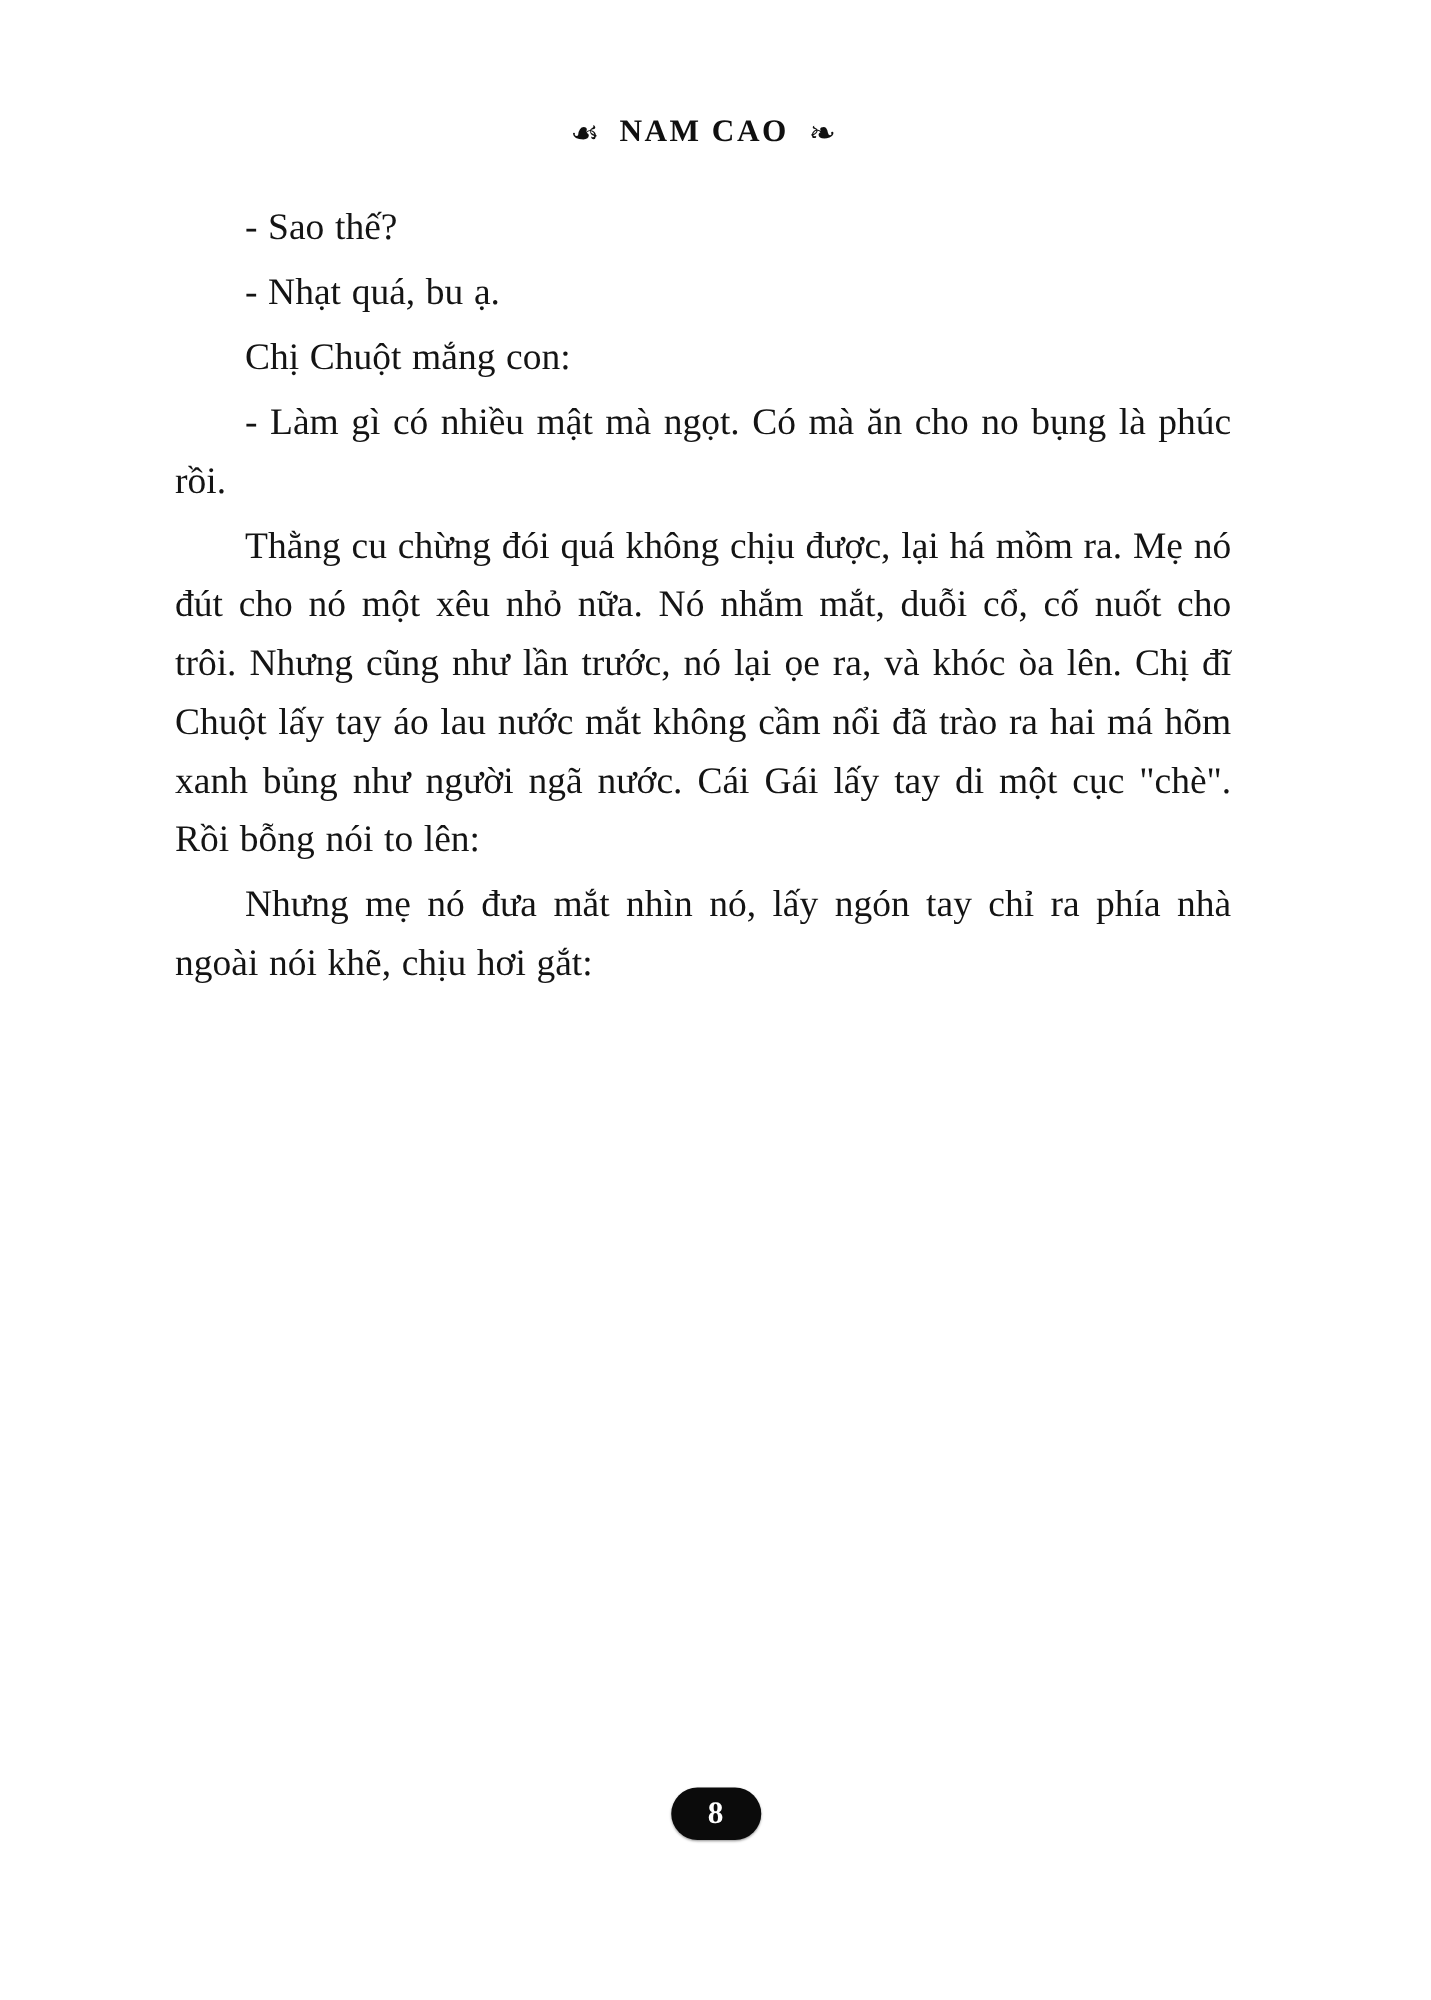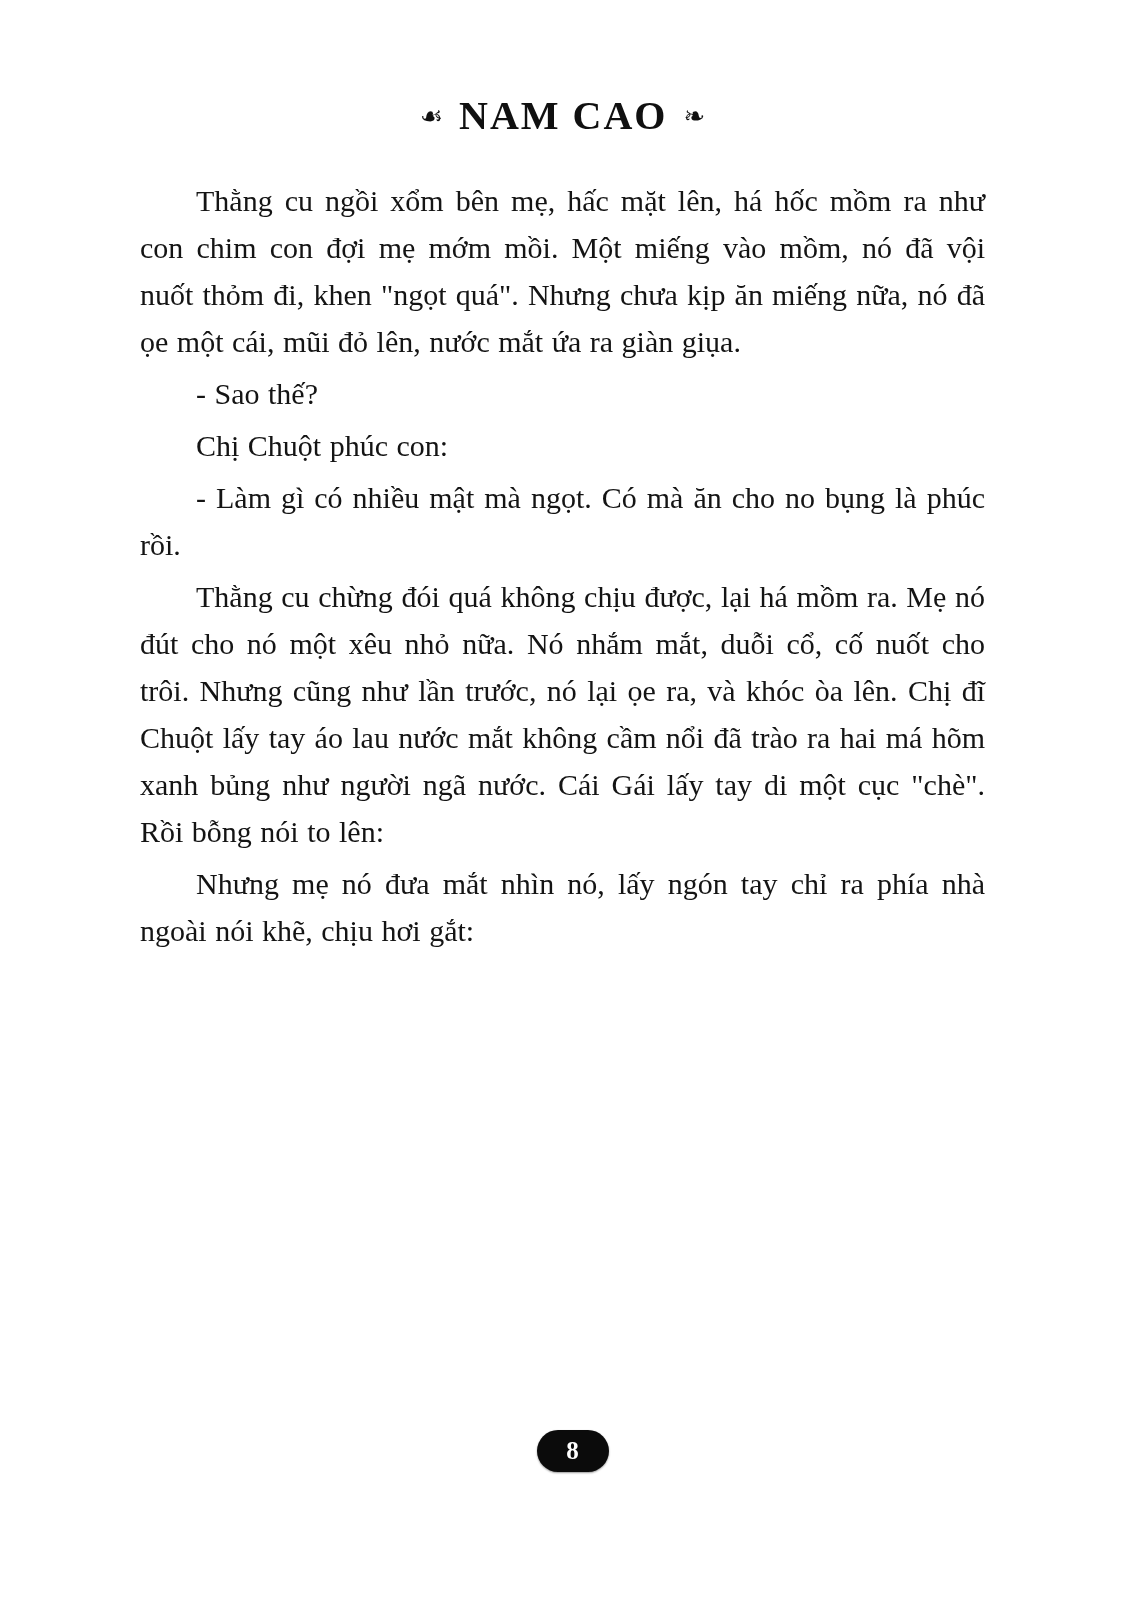--- a/index.html
+++ b/index.html
@@ -22,21 +22,21 @@
   }
   .page-header {
     display: flex;
     justify-content: center;
     align-items: center;
     gap: 16px;
     margin-bottom: 38px;
   }
   .page-header .title {
     margin: 0;
-    font-size: 40px;
+    font-size: 25px;
     font-weight: bold;
     letter-spacing: 2px;
     color: #101010;
   }
   .page-header .ornament {
     font-size: 26px;
     line-height: 1;
     color: #101010;
     transform: translateY(1px);
   }
@@ -81,23 +81,23 @@
 
 <div class="page">
 
   <header class="page-header">
     <span class="ornament">☙</span>
     <h1 class="title">NAM CAO</h1>
     <span class="ornament">❧</span>
   </header>
 
   <main class="page-body">
-    <p class="para">Thằng cu ngồi xổm bên mẹ, hấc mặt lên, há hốc mồm ra như con chim con đợi mẹ mớm mồi. Một miếng vào mồm, nó đã vội nuốt thỏm đi, khen "ngọt quá". Nhưng chưa kịp ăn miếng nữa, nó đã ọe một cái, mũi đỏ lên, nước mắt ứa ra giàn giụa.</p>
     <p class="para">- Sao thế?</p>
-    <p class="para">Chị Chuột phúc con:</p>
+    <p class="para">- Nhạt quá, bu ạ.</p>
+    <p class="para">Chị Chuột mắng con:</p>
     <p class="para">- Làm gì có nhiều mật mà ngọt. Có mà ăn cho no bụng là phúc rồi.</p>
     <p class="para">Thằng cu chừng đói quá không chịu được, lại há mồm ra. Mẹ nó đút cho nó một xêu nhỏ nữa. Nó nhắm mắt, duỗi cổ, cố nuốt cho trôi. Nhưng cũng như lần trước, nó lại ọe ra, và khóc òa lên. Chị đĩ Chuột lấy tay áo lau nước mắt không cầm nổi đã trào ra hai má hõm xanh bủng như người ngã nước. Cái Gái lấy tay di một cục "chè". Rồi bỗng nói to lên:</p>
     <p class="para">Nhưng mẹ nó đưa mắt nhìn nó, lấy ngón tay chỉ ra phía nhà ngoài nói khẽ, chịu hơi gắt:</p>
   </main>
 
   <footer class="page-footer">
     <div class="page-number-badge">
       <span>8</span>
     </div>
   </footer>

